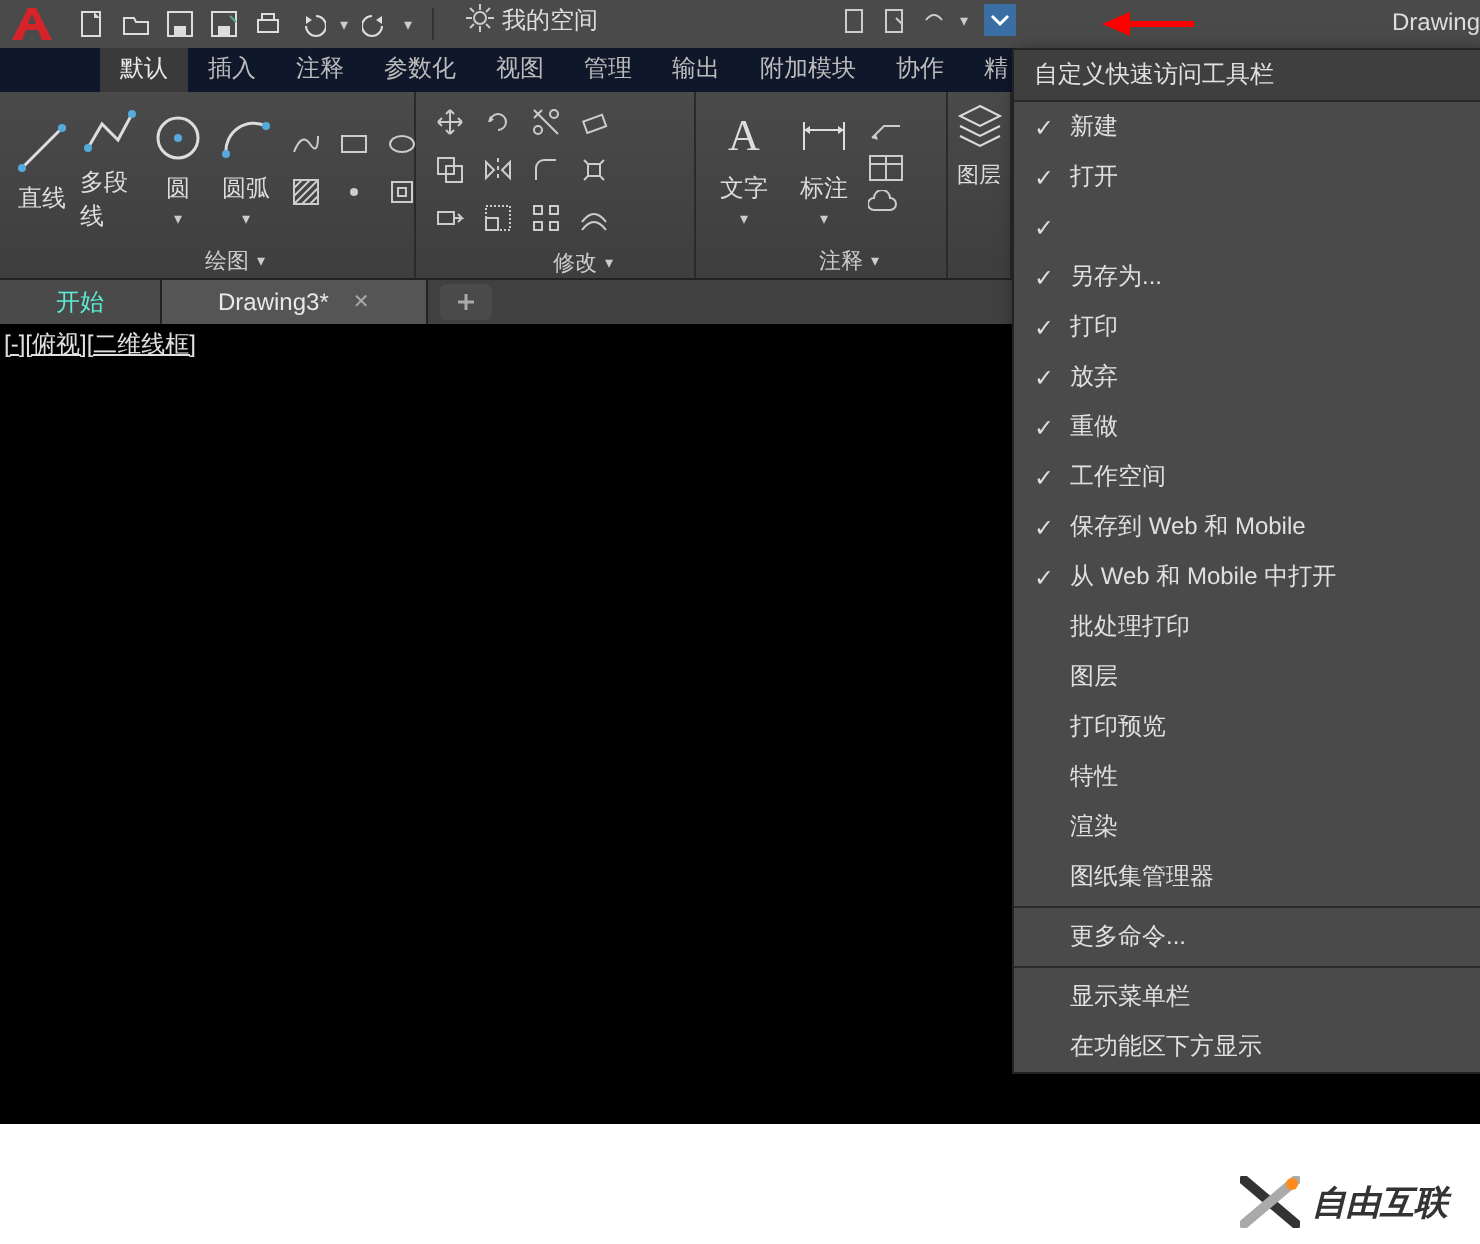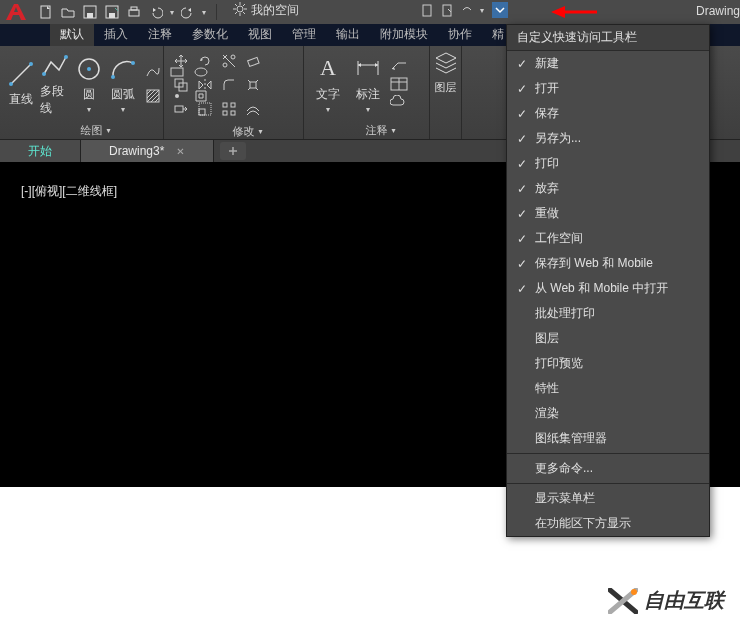--- a/index.html
+++ b/index.html
@@ -27,33 +27,33 @@
 .small-grid { display: grid; grid-template-columns: repeat(3, 22px); grid-auto-rows: 22px; gap: 2px; }
 .small-grid.g4 { grid-template-columns: repeat(4, 22px); }
 .small-grid .c { display: flex; align-items: center; justify-content: center; color: #ccc; }
 
 .doc-tabs { height: 22px; background: #404040; display: flex; align-items: stretch; }
 .doc-tab { padding: 0 28px; display: flex; align-items: center; color: #5eead4; background: #4a4a4a; border-right: 1px solid #222; position: relative; }
 .doc-tab.active { background: #555; color: #e8e8e8; }
 .doc-tab .close { margin-left: 12px; color: #aaa; font-size: 10px; }
 .add-tab { width: 26px; display: flex; align-items: center; justify-content: center; color: #aaa; background: #4a4a4a; border-radius: 3px; margin: 2px 0 2px 6px; }
 
-.viewport { background: #000; height: 325px; color: #e0e0e0; padding: 21px; font-size: 12px; position: relative; }
+.viewport { background: #000; height: 400px; color: #e0e0e0; padding: 2px; font-size: 12px; position: relative; text-decoration: underline; }
 .vp-label { font-size: 12px; }
 
-.dropdown-menu { position: absolute; top: 24px; left: 506px; width: 204px; background: #4a4a4a; border: 1px solid #222; box-shadow: 2px 2px 8px rgba(0,0,0,.5); color: #e0e0e0; z-index: 100; }
+.dropdown-menu { position: absolute; top: 24px; left: 506px; width: 235px; background: #4a4a4a; border: 1px solid #222; box-shadow: 2px 2px 8px rgba(0,0,0,.5); color: #e0e0e0; z-index: 100; }
 .dropdown-menu .hdr { padding: 4px 10px; background: #3f3f3f; border-bottom: 1px solid #2a2a2a; font-size: 12px; }
 .dropdown-menu .item { display: flex; align-items: center; height: 25px; padding: 0 10px; cursor: pointer; }
 .dropdown-menu .item .chk { width: 18px; display: flex; align-items: center; justify-content: flex-start; color: #ddd; }
 .dropdown-menu .item .txt { flex: 1; }
 .dropdown-menu .sep { height: 1px; background: #2a2a2a; margin: 2px 0; }
 .highlight-box { position: absolute; border: 2px solid #ff0000; pointer-events: none; }
 .red-arrow-2 { position: absolute; pointer-events: none; }
 
-.watermark { position: absolute; right: 16px; bottom: 8px; display: flex; align-items: center; gap: 6px; color: #333; font-weight: bold; font-style: italic; font-size: 20px; }
+.watermark { position: absolute; right: 16px; bottom: 8px; display: flex; align-items: center; gap: 6px; color: #333; font-weight: bold; font-style: italic; font-size: 17px; }
 .watermark .xico { width: 30px; height: 26px; }
 
 svg { display: block; }
 .arrow-down { font-size: 8px; color: #ccc; }
 </style>
 </head>
 <body>
 
 <div class="titlebar">
   <div class="app-logo">
@@ -165,21 +165,21 @@
   <div class="ribbon-tab">视图</div>
   <div class="ribbon-tab">管理</div>
   <div class="ribbon-tab">输出</div>
   <div class="ribbon-tab">附加模块</div>
   <div class="ribbon-tab">协作</div>
   <div class="ribbon-tab">精</div>
 </div>
 
 <div class="ribbon">
 
-  <div class="panel" style="width:164px">
+  <div class="panel" style="width:208px">
     <div class="panel-body">
       <div class="big-btn">
         <span class="ico">
             <svg width="28" height="28">
               <line x1="4" y1="24" x2="24" y2="4" stroke="#ddd" stroke-width="1.5"></line>
               <circle cx="4" cy="24" r="2" fill="#5ad"></circle>
               <circle cx="24" cy="4" r="2" fill="#5ad"></circle>
             </svg>
           </span>
         <span>直线</span>
@@ -427,21 +427,20 @@
       <div class="item">
         <span class="chk">✓</span>
         <span class="txt">新建</span>
       </div>
       <div class="item">
         <span class="chk">✓</span>
         <span class="txt">打开</span>
       </div>
       <div class="item">
         <span class="chk">✓</span>
-        <span class="txt">保存</span>
       </div>
       <div class="item">
         <span class="chk">✓</span>
         <span class="txt">另存为...</span>
       </div>
       <div class="item">
         <span class="chk">✓</span>
         <span class="txt">打印</span>
       </div>
       <div class="item">

